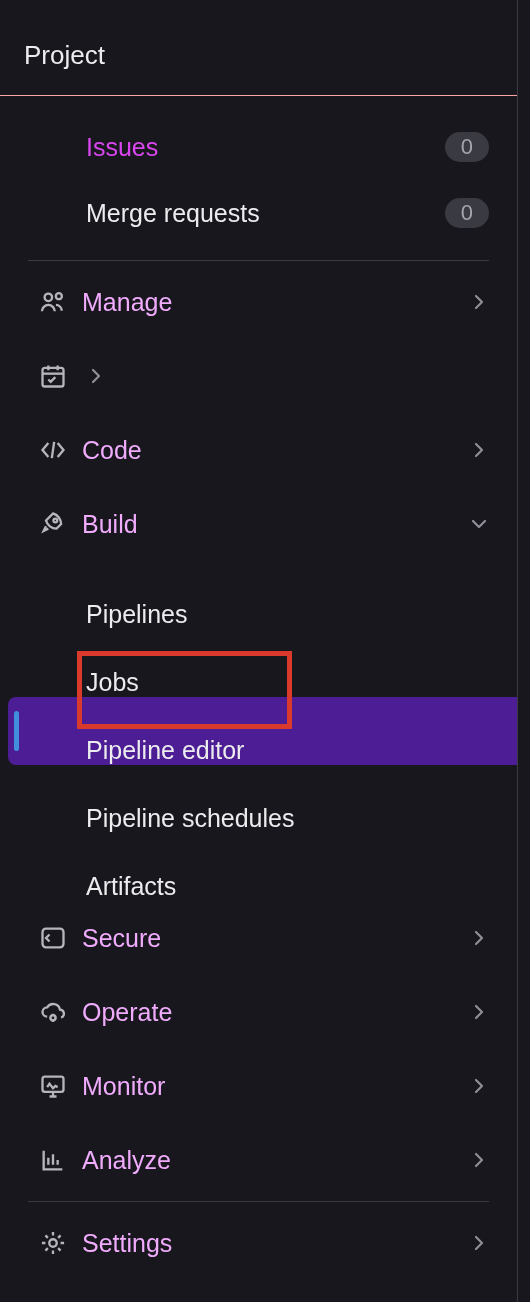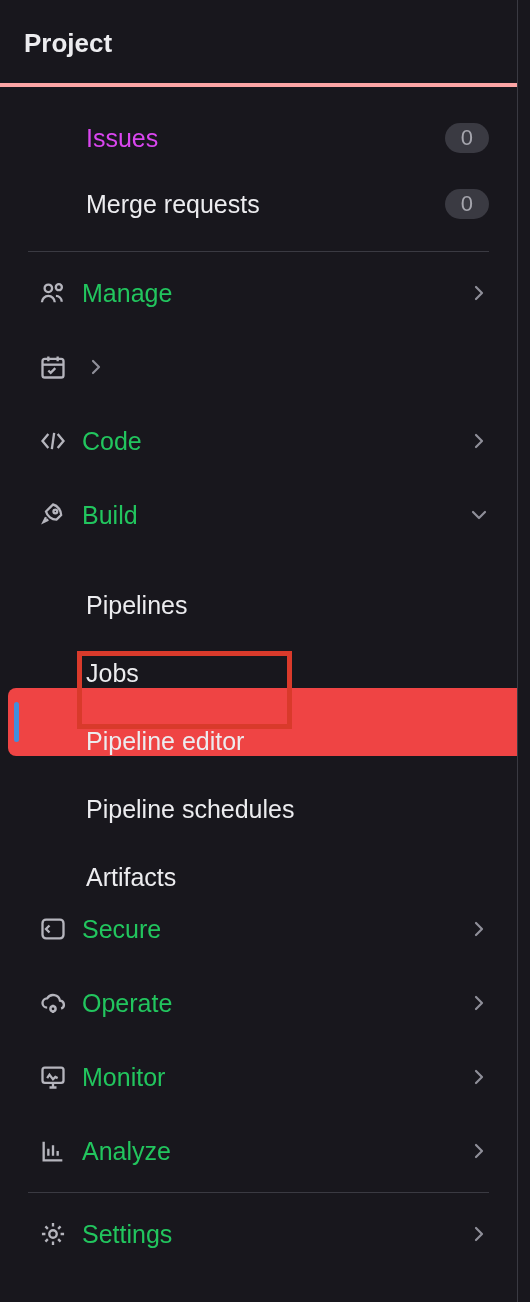--- a/index.html
+++ b/index.html
@@ -12,43 +12,43 @@
     overflow: hidden;
   }
   .sidebar {
     width: 518px;
     height: 1302px;
     background: #18171d;
     border-right: 1px solid #3a3a42;
     position: relative;
   }
   .header {
-    padding: 28px 24px 24px 24px;
+    padding: 40px 24px 24px 24px;
     font-size: 26px;
-    font-weight: 700;
+    font-weight: 400;
     color: #ececef;
-    border-bottom: 4px solid #fca5a5;
+    border-bottom: 1px solid #fca5a5;
   }
   .section {
     padding: 10px 0;
   }
   .divider {
     height: 1px;
     background: #3a3a42;
     margin: 4px 28px 4px 28px;
   }
   .nav-item {
     display: flex;
     align-items: center;
     height: 74px;
     padding: 0 24px 0 24px;
     cursor: pointer;
     position: relative;
     font-size: 24px;
-    color: #22c55e;
+    color: #f0abfc;
   }
   .nav-item .icon-slot {
     width: 58px;
     display: flex;
     align-items: center;
     justify-content: center;
     flex-shrink: 0;
   }
   .nav-item .label {
     flex: 1 1 auto;
@@ -83,21 +83,21 @@
     display: flex;
     align-items: flex-end;
     height: 68px;
     padding: 0 24px 0 86px;
     cursor: pointer;
     font-size: 25px;
     color: #ececef;
     position: relative;
   }
   .sub-item.active {
-    background: #ef4444;
+    background: #4c1d95;
     border-top-left-radius: 8px;
     border-bottom-left-radius: 8px;
     margin-left: 8px;
     padding-left: 78px;
   }
   .sub-item.active::before {
     content: "";
     position: absolute;
     left: 6px;
     top: 14px;

